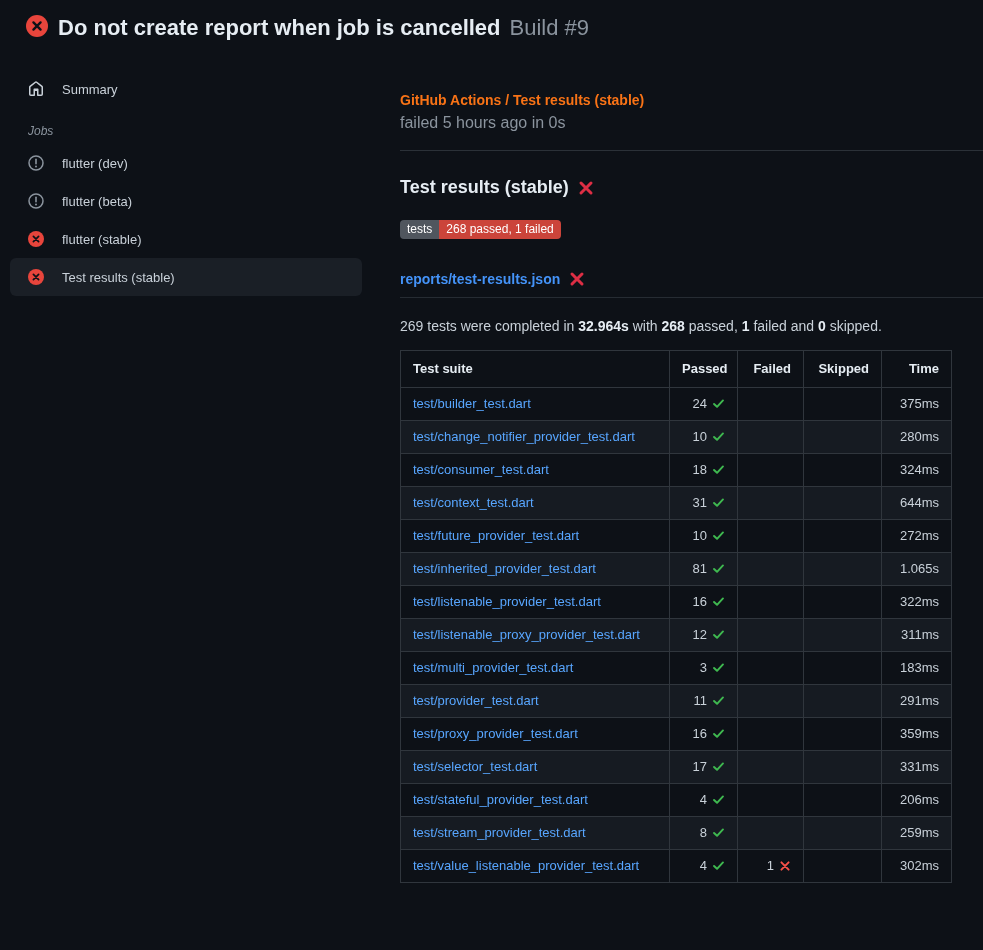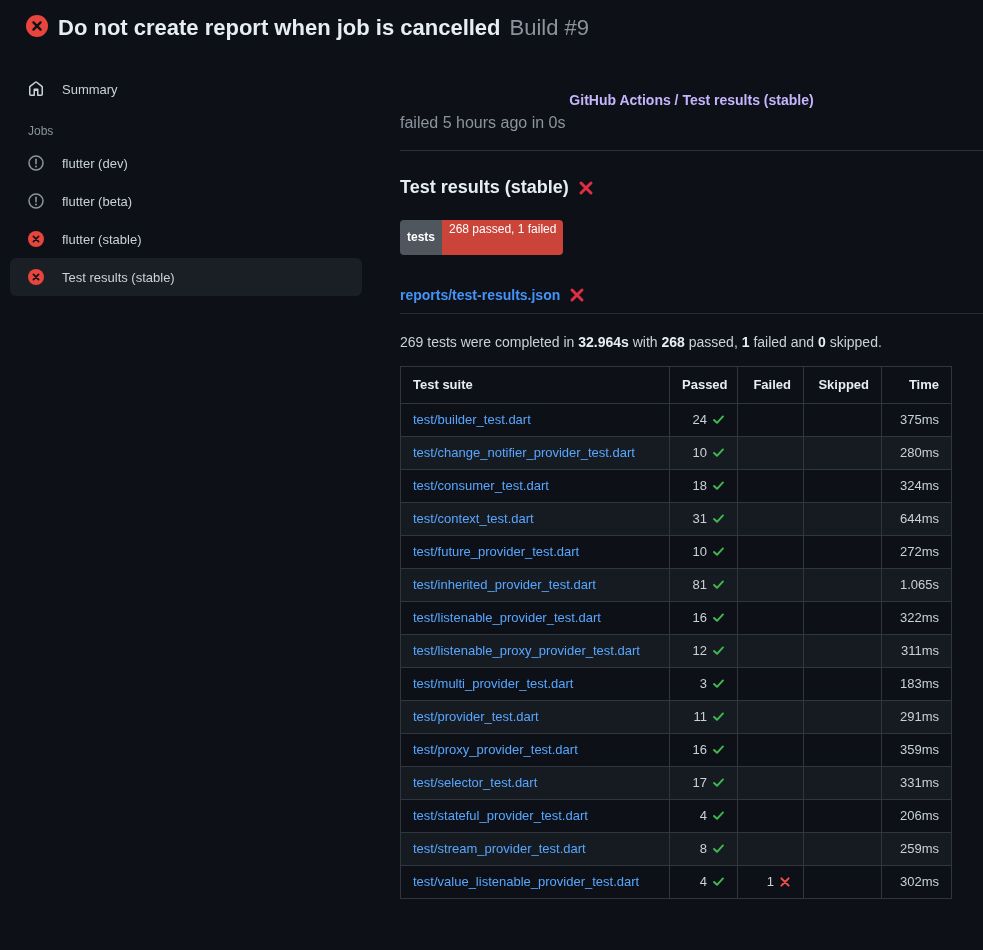--- a/index.html
+++ b/index.html
@@ -43,26 +43,26 @@
     align-items: center;
     gap: 18px;
     padding: 11px 18px;
     border-radius: 6px;
     font-size: 13px;
     color: #c9d1d9;
     cursor: pointer;
     white-space: nowrap;
   }
   .side-item.selected { background: #1a1f26; }
-  .jobs-label { font-size: 12px; color: #8b949e; padding: 16px 18px 6px 18px; }
+  .jobs-label { font-size: 12px; color: #8b949e; padding: 16px 18px 6px 18px; font-style: italic; }
   .side-icon { display: inline-flex; flex-shrink: 0; width: 16px; height: 16px; }
 
   
   main { flex: 1; padding: 38px 0 0 30px; min-width: 0; }
-  .breadcrumb { font-size: 14px; font-weight: 700; color: #c4b5fd; text-align: center; }
+  .breadcrumb { font-size: 14px; font-weight: 700; color: #f97316; }
   .status-line { font-size: 16px; color: #8b949e; margin-top: 6px; }
   hr.divider { border: none; border-top: 1px solid #2b3138; margin: 18px 0 0 0; }
 
   .section-title {
     margin: 26px 0 0 0;
     font-size: 18px;
     font-weight: 700;
     color: #e6edf3;
     display: flex;
     align-items: center;
@@ -72,21 +72,21 @@
   .badge {
     display: inline-flex;
     margin-top: 22px;
     font-size: 12px;
     line-height: 19px;
     border-radius: 4px;
     overflow: hidden;
     color: #ffffff;
     white-space: nowrap;
   }
-  .badge-label { background: #50565e; padding: 8px 7px; font-weight: bold; }
+  .badge-label { background: #50565e; padding: 0 7px; }
   .badge-value { background: #cb443a; padding: 0 7px; }
 
   .report-heading {
     margin: 32px 0 0 0;
     font-size: 14px;
     font-weight: 700;
     display: flex;
     align-items: center;
     gap: 9px;
     border-bottom: 1px solid #262c33;

